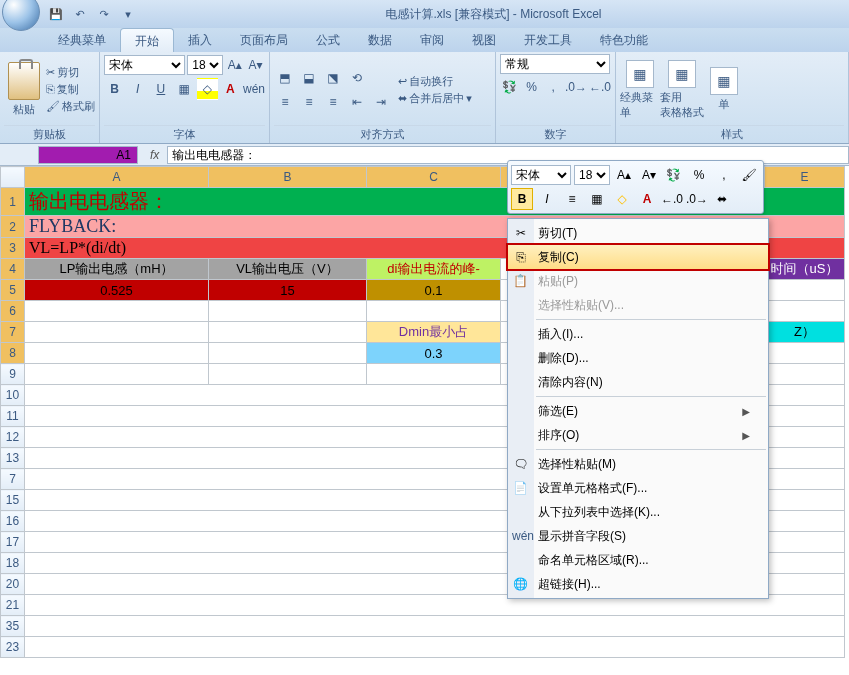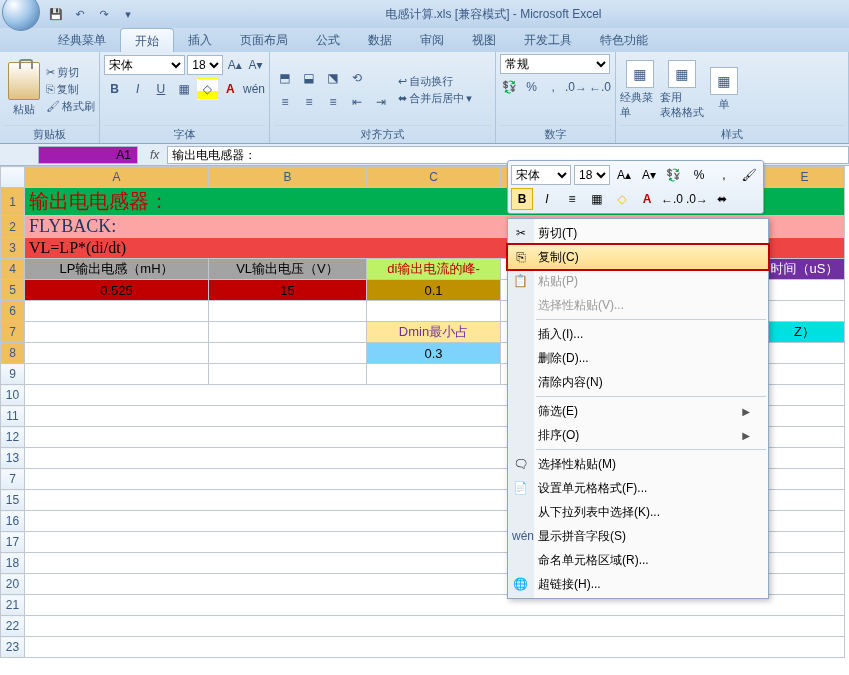--- a/index.html
+++ b/index.html
@@ -341,21 +341,21 @@
         </tr>
   <tr>
           <th class="rowhdr">20</th>
           <td colspan="5"></td>
         </tr>
   <tr>
           <th class="rowhdr">21</th>
           <td colspan="5"></td>
         </tr>
   <tr>
-          <th class="rowhdr">22</th>
+          <th class="rowhdr">35</th>
           <td colspan="5"></td>
         </tr>
   <tr>
           <th class="rowhdr">23</th>
           <td colspan="5"></td>
         </tr>
 
 </tbody>
     </table>
 </div>

